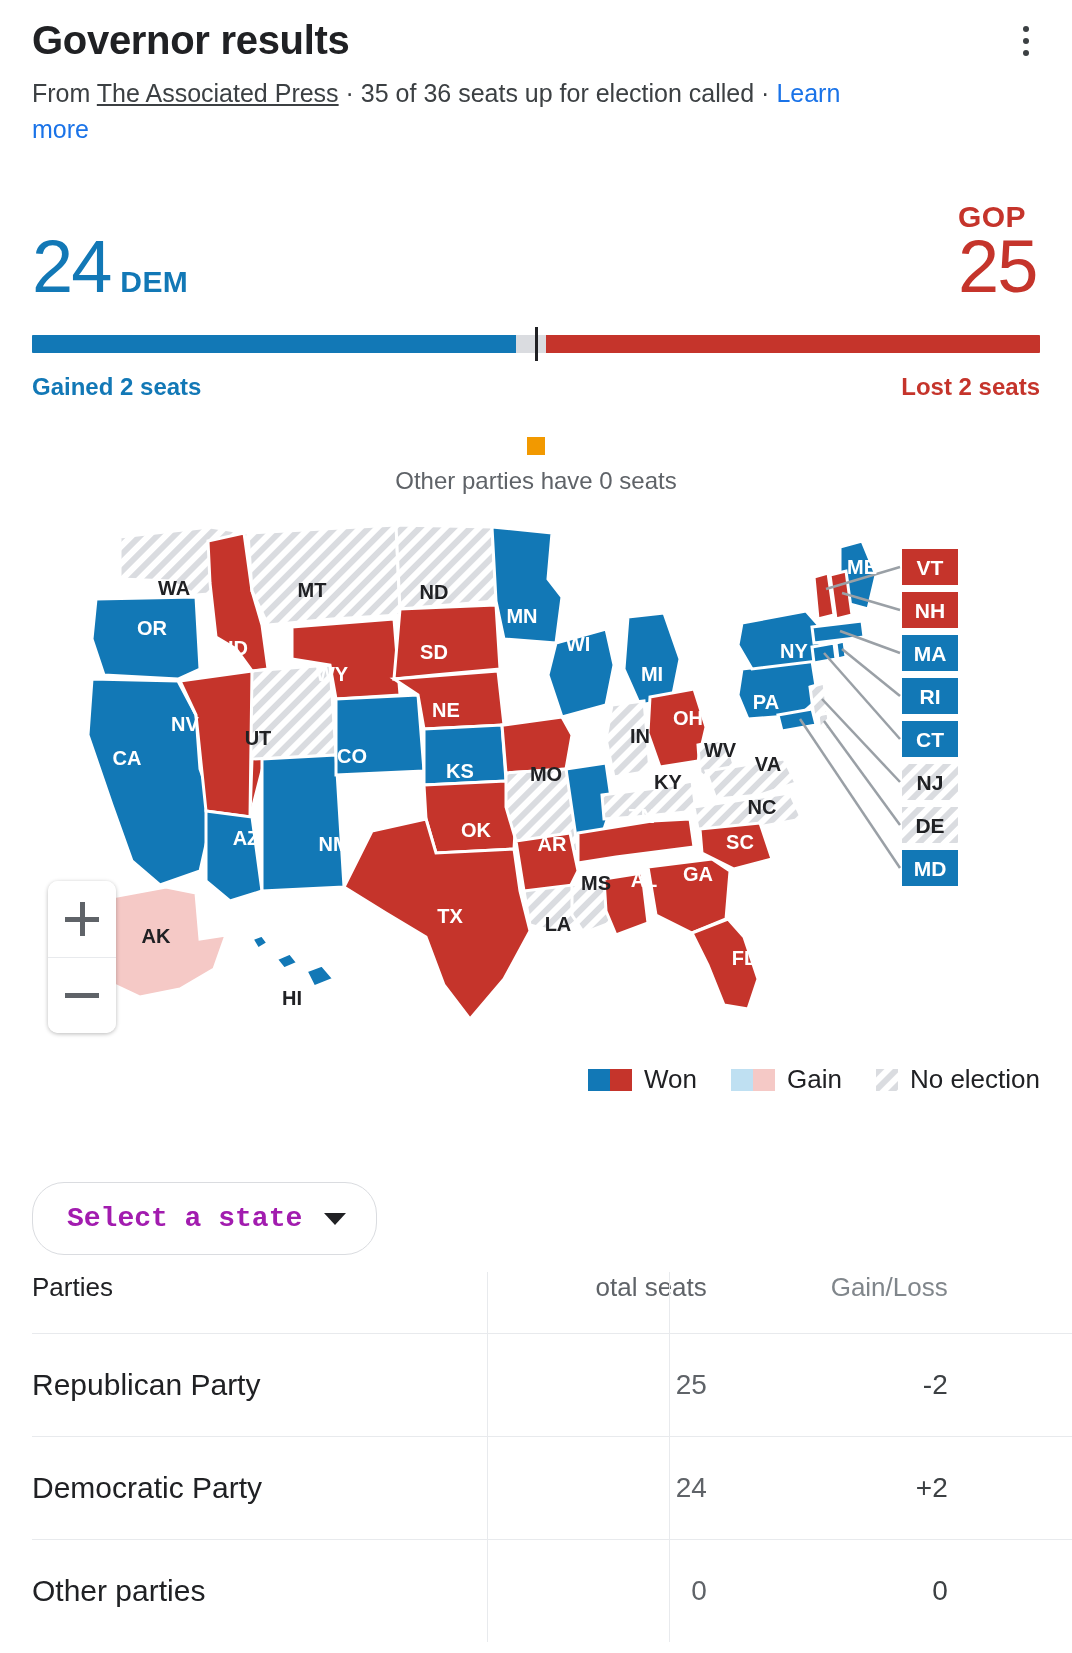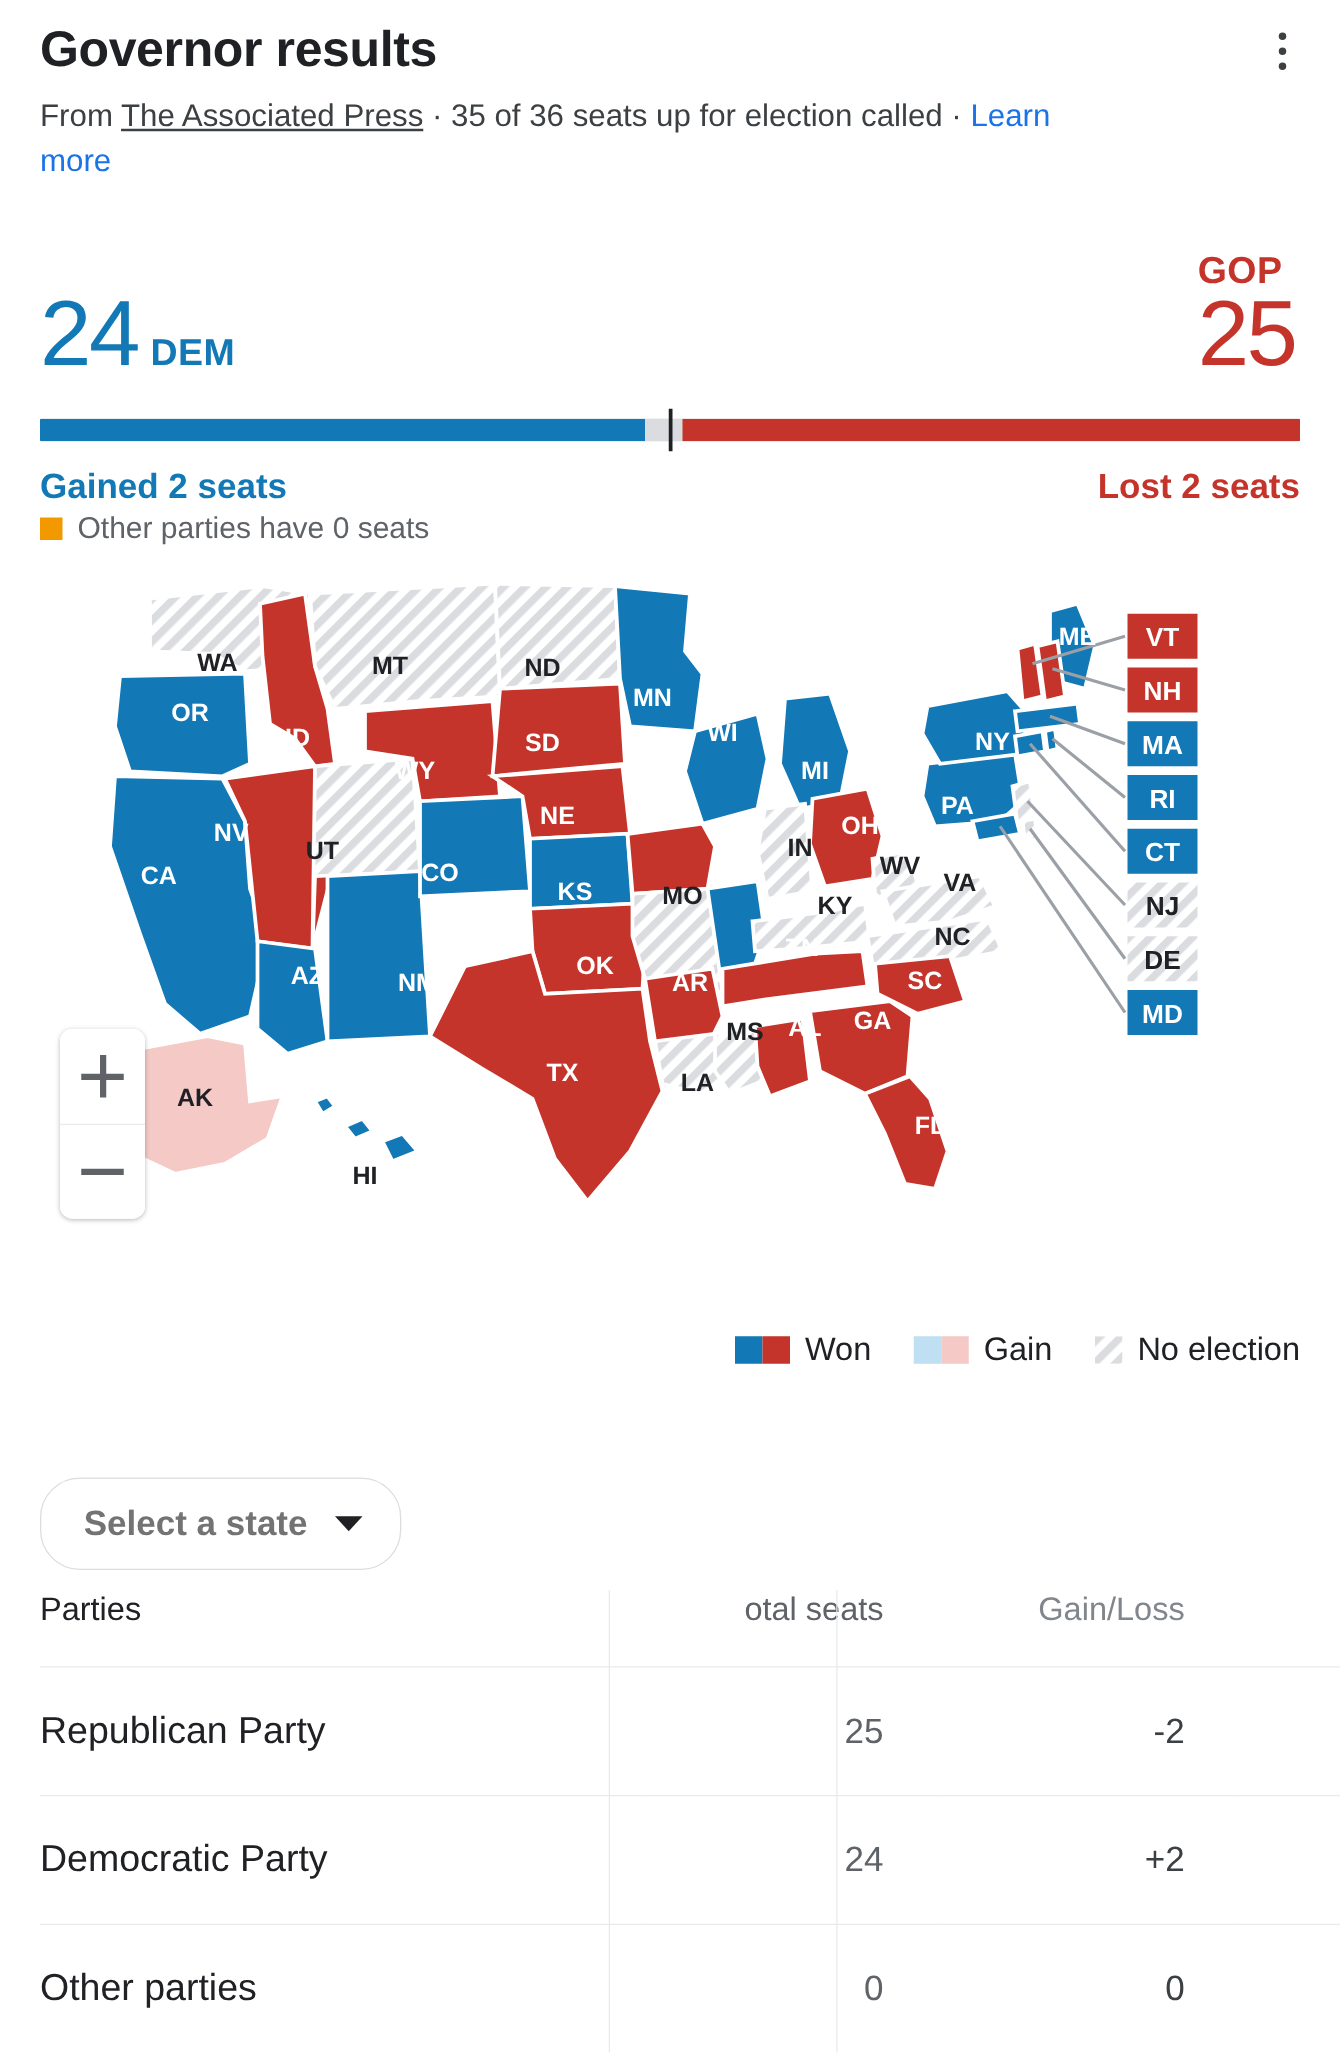--- a/index.html
+++ b/index.html
@@ -37,25 +37,25 @@
   
   .barwrap{margin:26px 32px 0 32px;position:relative;height:34px;}
   .bar{position:absolute;left:0;right:0;top:8px;height:18px;display:flex;background:#dadce0;border-radius:1px;overflow:hidden;}
   .bar .seg{height:100%;}
   .bar .seg.dem{background:#1278b6;}
   .bar .seg.gop{background:#c5342b;}
   .bar .seg.gap{background:#dadce0;}
   .mid{position:absolute;left:50%;top:0;width:3px;height:34px;background:#202124;transform:translateX(-1px);}
 
   
-  .gains{margin:12px 32px 0 32px;position:relative;height:32px;font-size:28px;font-weight:700;}
+  .gains{margin:12px 32px 0 32px;position:relative;height:32px;font-size:24px;font-weight:700;}
   .gains .g-dem{position:absolute;left:0;color:#1278b6;}
   .gains .g-gop{position:absolute;right:0;color:#c5342b;}
 
-  .other{margin:4px 32px 0 32px;display:flex;align-items:center;gap:12px;font-size:24px;color:#5f6368;}
+  .other{margin:32px 32px 0 32px;display:flex;align-items:center;gap:12px;font-size:24px;color:#5f6368;flex-direction:column;}
   .other .sw{width:18px;height:18px;background:#f29900;display:block;}
 
   
   .mapwrap{position:relative;margin:24px 0 0 0;height:560px;}
   .mapsvg{position:absolute;left:0;top:0;width:1072px;height:540px;}
 
   .zoomctl{position:absolute;left:48px;top:362px;width:68px;height:152px;background:#fff;
            border-radius:10px;box-shadow:0 1px 4px rgba(0,0,0,.28);display:flex;flex-direction:column;
            overflow:hidden;z-index:5;}
   .zoomctl button{flex:1;border:0;background:#fff;cursor:pointer;display:flex;align-items:center;justify-content:center;padding:0;}
@@ -70,22 +70,22 @@
   
   .legend{position:absolute;right:32px;top:1064px;display:flex;align-items:flex-start;gap:34px;font-size:26px;color:#202124;}
   .legend .item{display:flex;align-items:center;gap:12px;}
   .legend .sw{width:22px;height:22px;display:block;}
   .legend .swpair{display:flex;}
   .legend .swpair span{width:22px;height:22px;display:block;}
 
   
   .selectwrap{position:absolute;left:32px;top:1182px;}
   .selbtn{display:inline-flex;align-items:center;gap:22px;border:1px solid #dadce0;background:#fff;
-          border-radius:32px;padding:20px 30px 20px 34px;font-size:28px;font-weight:700;color:#737373;
-          cursor:pointer;font-family:Liberation Sans, sans-serif;}
+          border-radius:32px;padding:20px 30px 20px 34px;font-size:28px;font-weight:700;color:#a21caf;
+          cursor:pointer;font-family:Liberation Mono, monospace;}
   .caret{width:0;height:0;border-left:11px solid transparent;border-right:11px solid transparent;
          border-top:12px solid #202124;display:block;}
 
   
   .tablewrap{position:absolute;left:0;top:1272px;width:1072px;overflow:hidden;}
   table{border-collapse:collapse;width:1180px;margin-left:32px;table-layout:fixed;}
   th,td{font-weight:400;text-align:right;padding:0;}
   th{color:#80868b;font-size:26px;padding-bottom:30px;vertical-align:bottom;}
   td{font-size:28px;color:#3c4043;height:102px;vertical-align:middle;}
   th.c-party,td.c-party{text-align:left;width:455px;color:#202124;}

